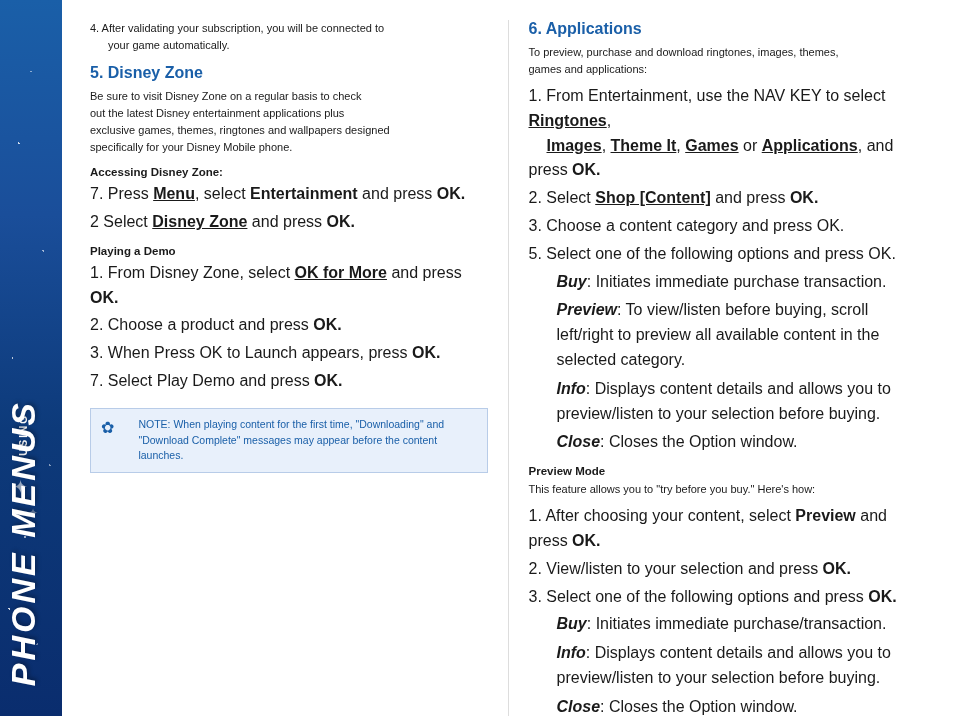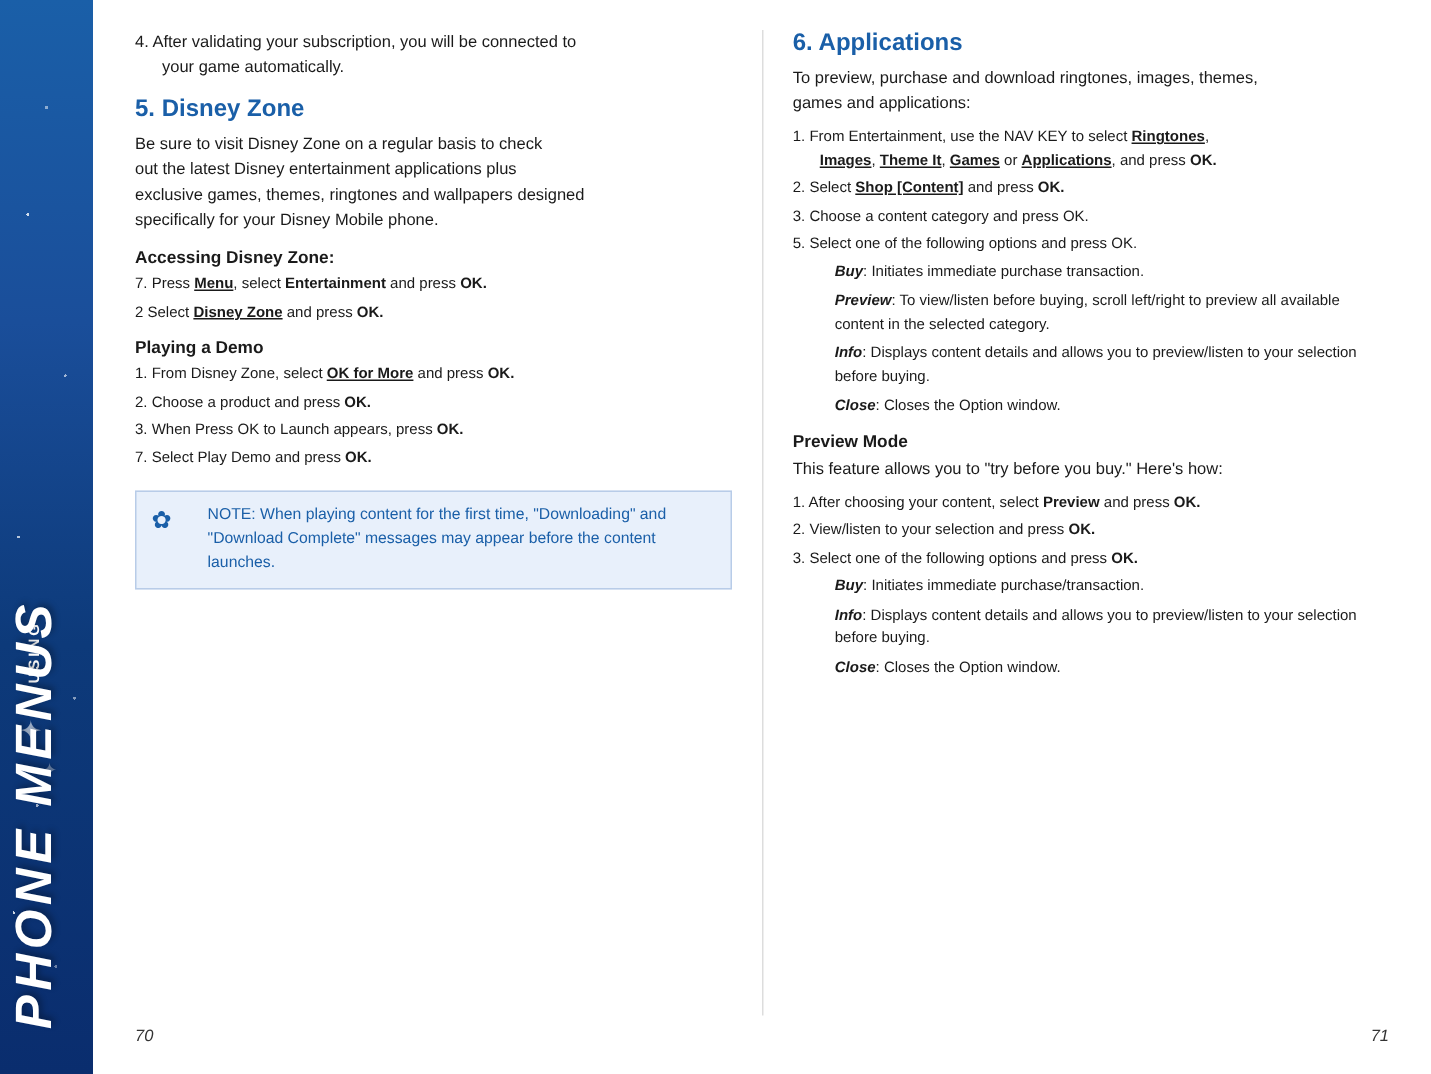--- a/index.html
+++ b/index.html
@@ -92,21 +92,22 @@
       left: 4px;
       font-style: italic;
       text-shadow: 2px 2px 4px rgba(0,0,0,0.3);
     }
 
     
     .main-content {
       flex: 1;
       display: flex;
       flex-direction: column;
-      padding: 20px 0 15px 0;
+      padding: 20px 0 0 0;
+      align-items: flex-end;
     }
 
     .columns-wrapper {
       display: flex;
       flex: 1;
       gap: 0;
     }
 
     .left-column {
       flex: 1;
@@ -145,21 +146,21 @@
     }
 
     .body-text {
       font-size: 11px;
       line-height: 1.55;
       color: #1a1a1a;
       margin-bottom: 6px;
     }
 
     .list-item {
-      font-size: 10px;
+      font-size: 16px;
       line-height: 1.55;
       color: #1a1a1a;
       margin-bottom: 3px;
     }
 
     .bold-inline { font-weight: bold; }
     .underline-inline { text-decoration: underline; font-weight: bold; }
 
     .note-box {
       background: #e8f0fb;

